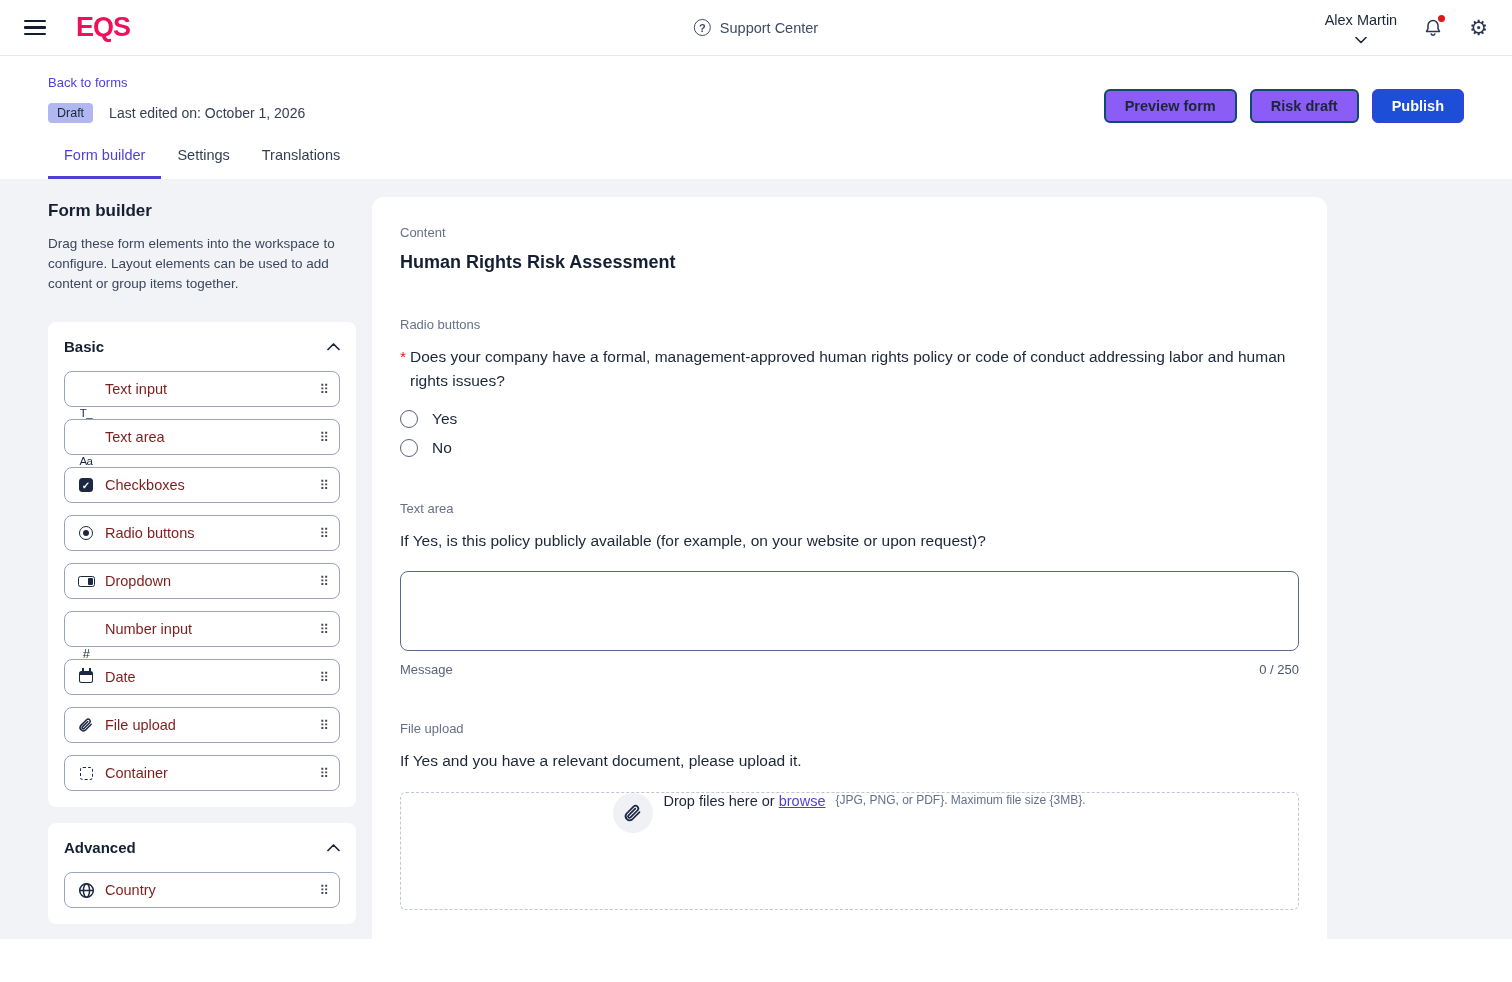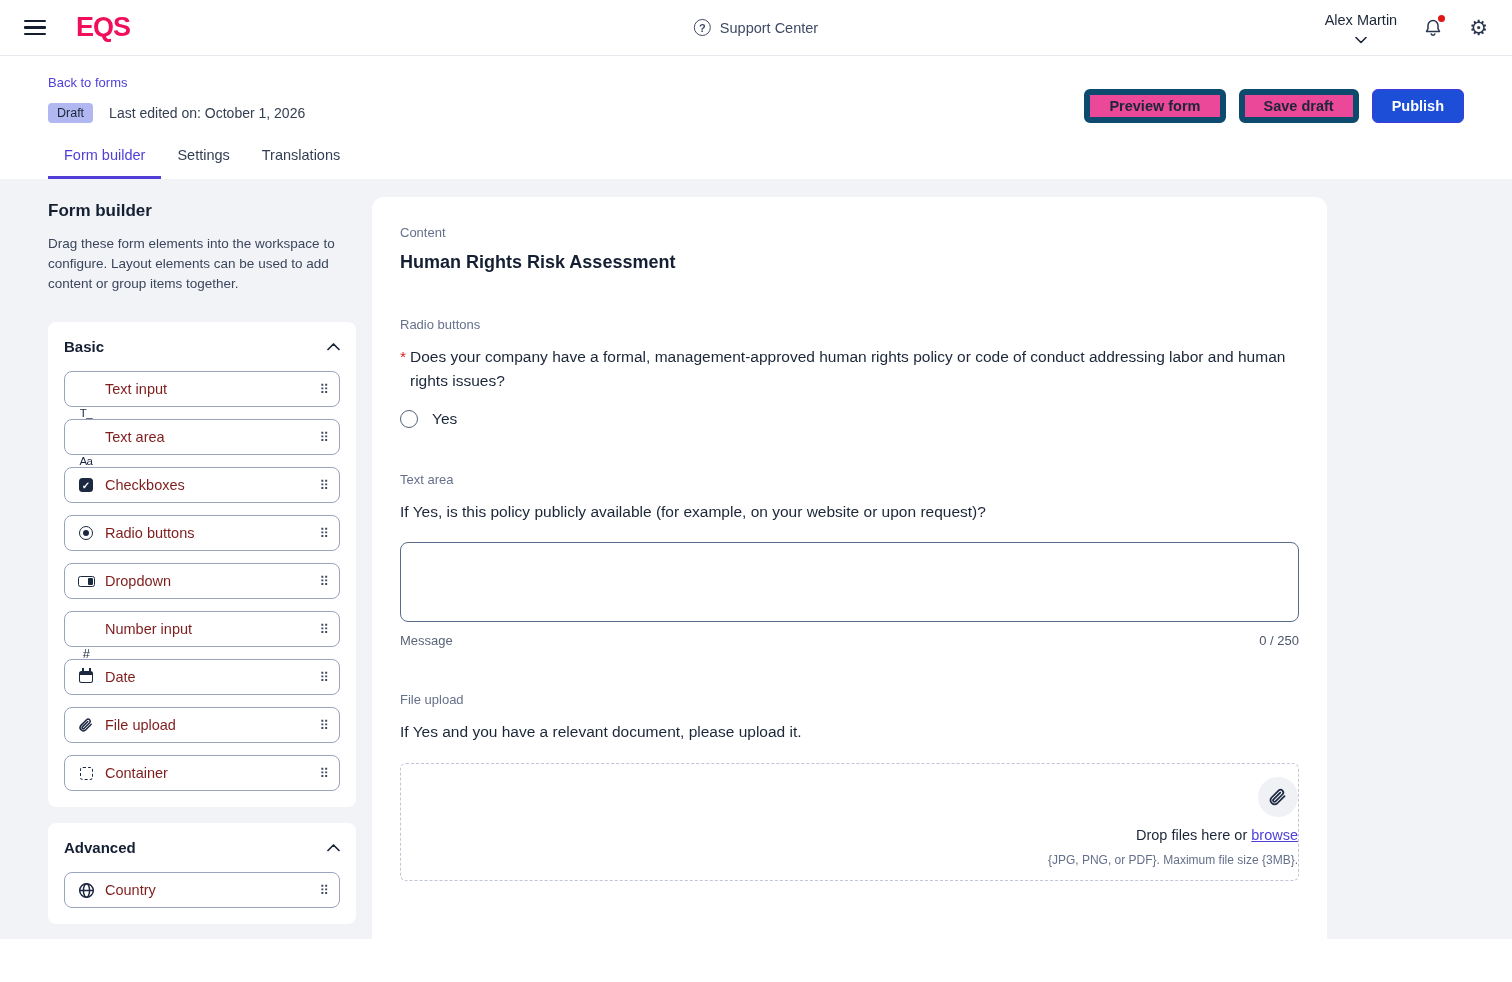--- a/index.html
+++ b/index.html
@@ -32,21 +32,21 @@
   .header-top { display:flex; justify-content:space-between; align-items:flex-start; }
   .back-link { color:#4F3FD8; font-size:13px; font-weight:500; cursor:pointer; }
   .page-title { margin-top:14px; font-size:22px; font-weight:700; color:#141F33; }
   .badge-row { margin-top:13px; display:flex; align-items:center; gap:16px; }
   .draft-badge { background:#B1B7F1; color:#1B2638; font-size:12.5px; font-weight:500;
     padding:3px 9px; border-radius:4px; }
   .last-edited { font-size:14px; color:#333E52; }
   .header-buttons { display:flex; gap:13px; margin-top:14px; }
   .btn { height:34px; padding:0 19px; border-radius:6px; font-size:14.5px;
     font-weight:600; cursor:pointer; font-family:inherit; }
-  .btn-outline { background:#ec4899; border:6px solid #0c4a6e; color:#1B2638; }
+  .btn-outline { background:#8b5cf6; border:2px solid #0c4a6e; color:#1B2638; }
   .btn-primary { background:#1d4ed8; border:1px solid #4638D8; color:#fff; }
 
   
   .tabs { display:flex; margin-top:24px; }
   .tab { padding:0 16px 13px; font-size:14.5px; color:#333E52; cursor:pointer;
     border-bottom:3px solid transparent; }
   .tab.active { color:#4F3FD8; font-weight:500; border-bottom-color:#4F3FD8; }
 
   
   .content-area { background:#F2F3F7; height:760px; display:flex;
@@ -103,21 +103,21 @@
   .radio-row { display:flex; align-items:center; gap:14px; cursor:pointer; }
   .radio-circle { width:18px; height:18px; border:1.6px solid #57637D; border-radius:50%;
     background:#fff; flex:none; }
   .radio-label { font-size:15.5px; color:#1B2638; }
   .ta { margin-top:18px; width:100%; height:80px; border:1px solid #5A6A8A;
     border-radius:8px; resize:none; font-family:inherit; font-size:15px; padding:10px 12px; }
   .ta-footer { margin-top:7px; display:flex; justify-content:space-between;
     font-size:13px; color:#5A6578; }
   .char-count { color:#4A5569; }
   .dropzone { margin-top:19px; border:1.5px dashed #BFC6D4; border-radius:6px;
-    height:118px; display:flex; flex-direction:column; align-items:flex-end;
+    height:118px; display:flex; flex-direction:row; align-items:flex-start;
     justify-content:center; gap:10px; cursor:pointer; background:#fff; }
   .clip-circle { width:40px; height:40px; border-radius:50%; background:#EFF1F5;
     display:flex; align-items:center; justify-content:center; }
   .drop-line { font-size:14.5px; color:#1B2638; }
   .browse-link { color:#4F3FD8; text-decoration:underline; cursor:pointer; }
   .drop-hint { font-size:12px; color:#65708A; }
 </style>
 </head>
 <body>
 
@@ -154,21 +154,21 @@
   <div class="header-top">
     <div>
       <div class="back-link">Back to forms</div>
       <div class="badge-row">
         <span class="draft-badge">Draft</span>
         <span class="last-edited">Last edited on: October 1, 2026</span>
       </div>
     </div>
     <div class="header-buttons">
       <button class="btn btn-outline">Preview form</button>
-      <button class="btn btn-outline">Save draft</button>
+      <button class="btn btn-outline">Risk draft</button>
       <button class="btn btn-primary">Publish</button>
     </div>
   </div>
   <div class="tabs">
     <div class="tab active">Form builder</div>
     <div class="tab">Settings</div>
     <div class="tab">Translations</div>
   </div>
 </div>
 
@@ -287,20 +287,24 @@
     <div class="block">
       <div class="type-label">Radio buttons</div>
       <div class="question required">
         <span class="req-star">*</span>
         <span>Does your company have a formal, management-approved human rights policy or code of conduct addressing labor and human rights issues?</span>
       </div>
       <div class="radio-group">
         <div class="radio-row">
           <span class="radio-circle"></span>
           <span class="radio-label">Yes</span>
+        </div>
+        <div class="radio-row">
+          <span class="radio-circle"></span>
+          <span class="radio-label">No</span>
         </div>
       </div>
     </div>
 
     <div class="block">
       <div class="type-label">Text area</div>
       <div class="question">If Yes, is this policy publicly available (for example, on your website or upon request)?</div>
       <textarea class="ta" style=""></textarea>
       <div class="ta-footer">
         <span>Message</span>

